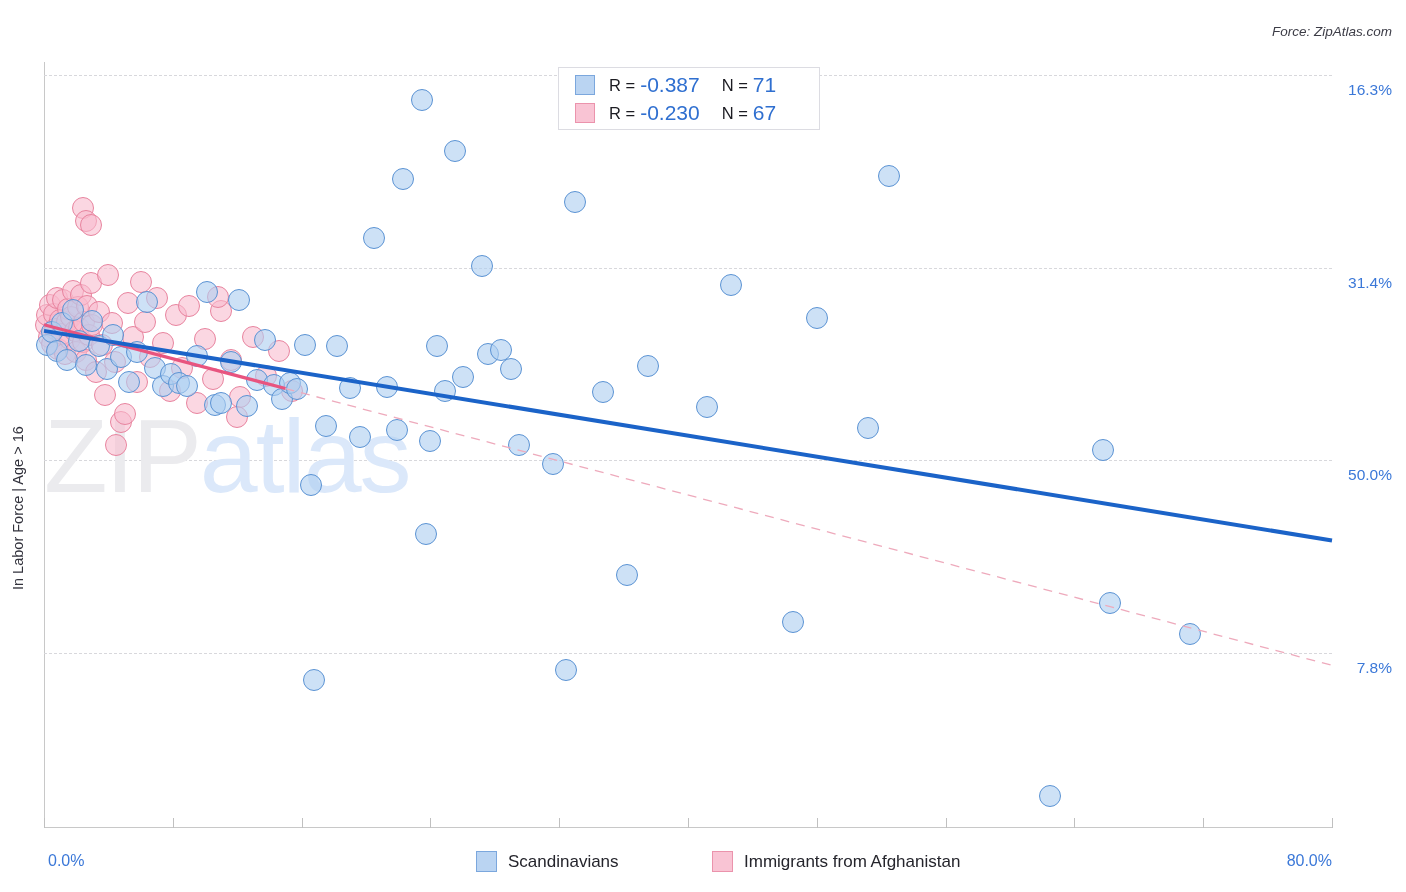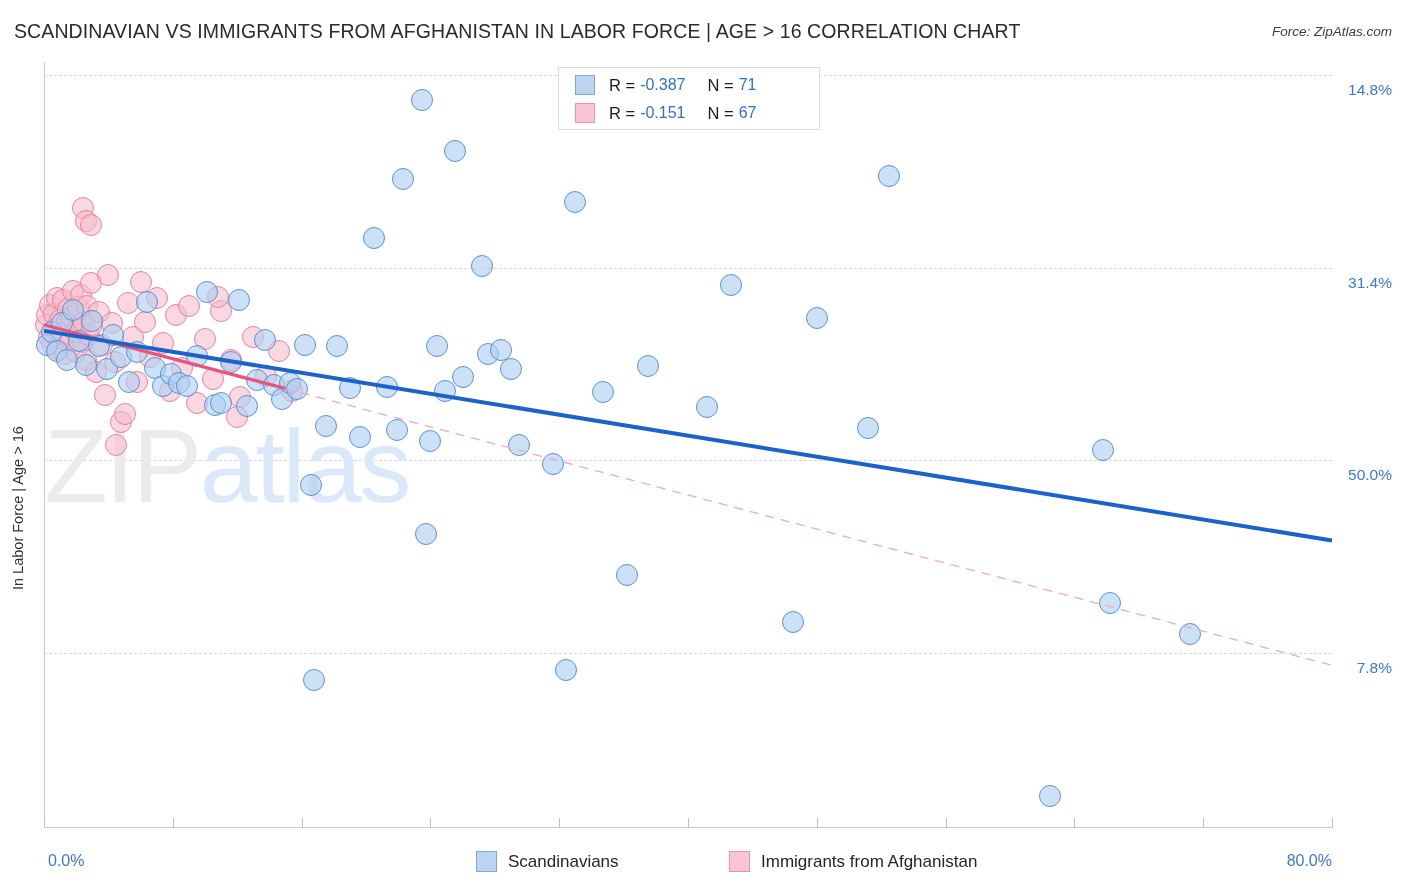--- a/index.html
+++ b/index.html
@@ -185,21 +185,21 @@
     margin-right: 14px;
     flex: none;
   }
   .swatch.blue { background: #bad4f2; border: 1px solid #7ba7dd; }
   .swatch.pink { background: #f9c4d4; border: 1px solid #eb93ac; }
   .st-lab {
     font-size: 16.5px;
     color: #1c1c22;
   }
   .st-val {
-    font-size: 16px;
+    font-size: 21px;
     color: #2f6fd0;
     margin-left: 5px;
   }
   .st-n {
     font-size: 16.5px;
     color: #1c1c22;
     margin-left: 22px;
   }
 
   
@@ -222,35 +222,34 @@
   .bl-text {
     font-size: 17px;
     color: #25252c;
   }
 </style>
 </head>
 <body>
 
 <div id="root">
 
-  <div class="chart-title">SCANDINAVIAN VS IMMIGRANTS FROM AFGHANISTAN IN LABOR FORCE | AGE &gt; 16 CORRELATION CHART</div>
   <div class="source-note">Force: ZipAtlas.com</div>
 
   <div class="axis-left"></div>
   <div class="axis-bottom"></div>
 
   <div class="plot">
     <div id="gridlines">
         <div class="gridline" style="top: 13px;"></div>
         <div class="gridline" style="top: 205.667px;"></div>
         <div class="gridline" style="top: 398.333px;"></div>
         <div class="gridline" style="top: 591px;"></div>
       </div>
 
-    <div class="watermark" style="left:0px; top:345px;"><span class="wm-a">ZIP</span><span class="wm-b">atlas</span></div>
+    <div class="watermark" style="left:0px; top:335px;"><span class="wm-a">ZIP</span><span class="wm-b">atlas</span></div>
 
     <div id="points-pink">
         <div class="pt pink" style="left: -9.39px; top: 252.467px; width: 22px; height: 22px;"></div>
         <div class="pt pink" style="left: -7.78px; top: 241.677px; width: 22px; height: 22px;"></div>
         <div class="pt pink" style="left: -6.17px; top: 264.027px; width: 22px; height: 22px;"></div>
         <div class="pt pink" style="left: -4.56px; top: 231.659px; width: 22px; height: 22px;"></div>
         <div class="pt pink" style="left: -2.95px; top: 270.963px; width: 22px; height: 22px;"></div>
         <div class="pt pink" style="left: -1.34px; top: 240.907px; width: 22px; height: 22px;"></div>
         <div class="pt pink" style="left: 0.27px; top: 256.32px; width: 22px; height: 22px;"></div>
         <div class="pt pink" style="left: 1.88px; top: 225.493px; width: 22px; height: 22px;"></div>
@@ -404,21 +403,21 @@
       <div class="xtick" style="left: 430.4px;"></div>
       <div class="xtick" style="left: 559.2px;"></div>
       <div class="xtick" style="left: 688px;"></div>
       <div class="xtick" style="left: 816.8px;"></div>
       <div class="xtick" style="left: 945.6px;"></div>
       <div class="xtick" style="left: 1074.4px;"></div>
       <div class="xtick" style="left: 1203.2px;"></div>
       <div class="xtick" style="left: 1332px;"></div>
     </div>
   <div id="ylabels">
-      <div class="ytick-label" style="top: 81px; right: 14px;">14.8%</div>
+      <div class="ytick-label" style="top: 81px; right: 14px;">16.3%</div>
       <div class="ytick-label" style="top: 273.667px; right: 14px;">31.4%</div>
       <div class="ytick-label" style="top: 466.333px; right: 14px;">50.0%</div>
       <div class="ytick-label" style="top: 659px; right: 14px;">7.8%</div>
     </div>
 
   <div class="xtick-label" style="left:48px;">0.0%</div>
   <div class="xtick-label" style="left:1332px; transform:translateX(-100%);">80.0%</div>
 
   <div class="ylabel-wrap">
     <div class="ylabel" style="left: 0px; top: 0px; transform: rotate(-90deg); transform-origin: 0px 0px; position: absolute; white-space: nowrap;">In Labor Force | Age &gt; 16</div>
@@ -428,28 +427,28 @@
     <div class="stats-row r1">
       <span class="swatch blue"></span>
       <span class="st-lab">R =</span>
       <span class="st-val">-0.387</span>
       <span class="st-n">N =</span>
       <span class="st-val">71</span>
     </div>
     <div class="stats-row r2">
       <span class="swatch pink"></span>
       <span class="st-lab">R =</span>
-      <span class="st-val">-0.151</span>
+      <span class="st-val">-0.230</span>
       <span class="st-n">N =</span>
       <span class="st-val">67</span>
     </div>
   </div>
 
   <div class="blegend" style="left:476px;">
     <span class="bl-sw blue"></span>
     <span class="bl-text">Scandinavians</span>
   </div>
-  <div class="blegend" style="left:692px;padding-left:37px;">
+  <div class="blegend" style="left:675px;padding-left:37px;">
     <span class="bl-sw pink"></span>
     <span class="bl-text">Immigrants from Afghanistan</span>
   </div>
 
 </div>
 
 </body></html>

